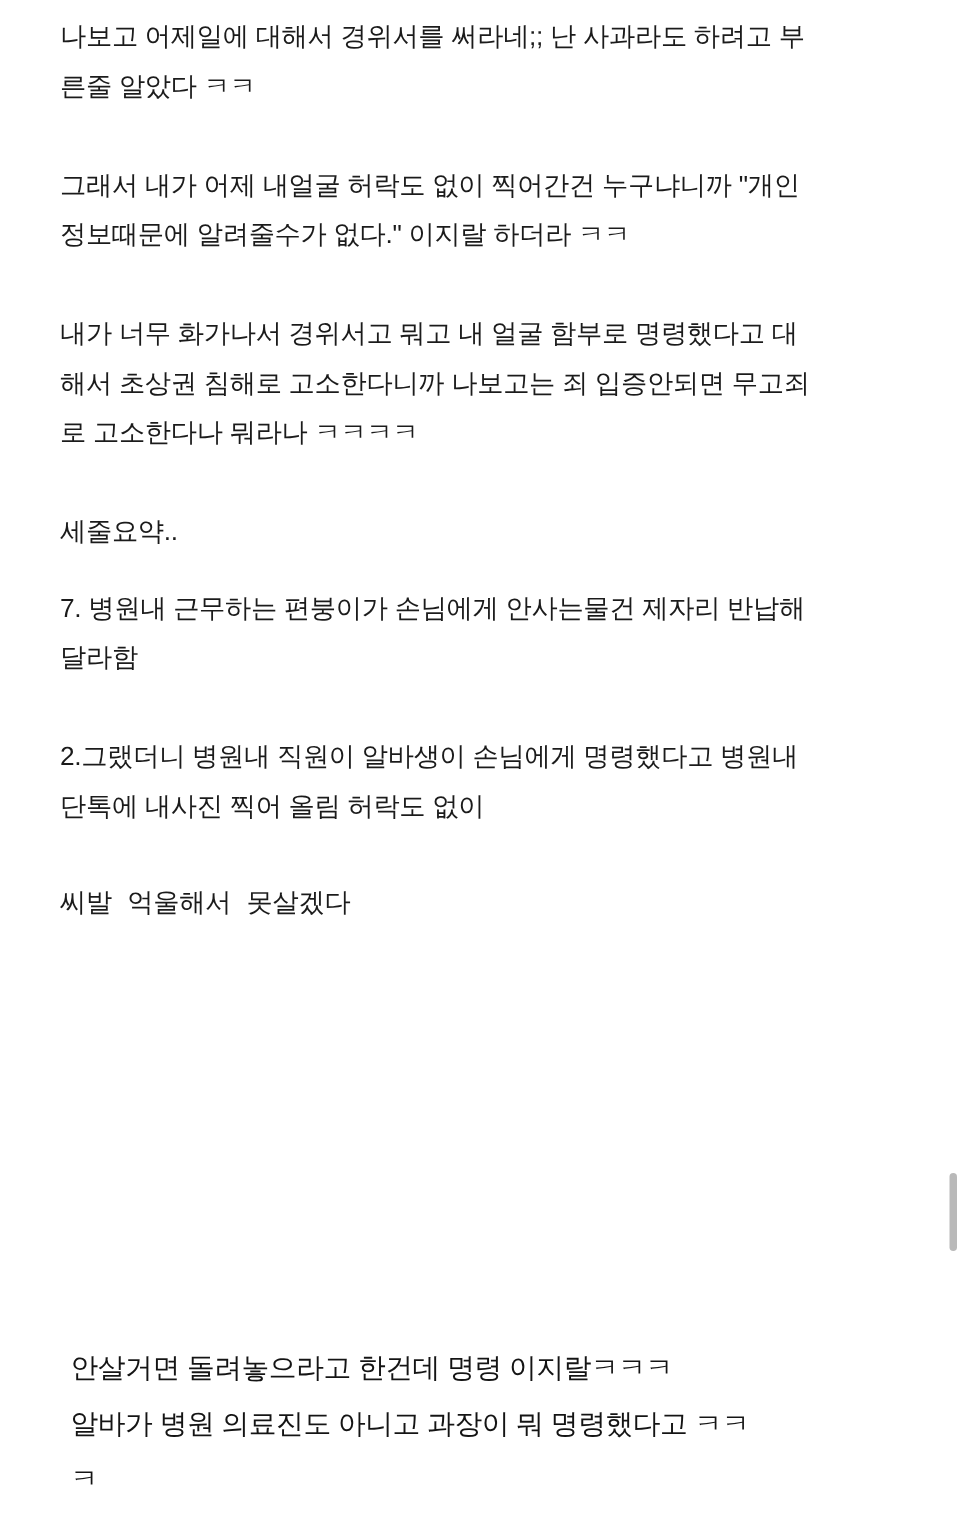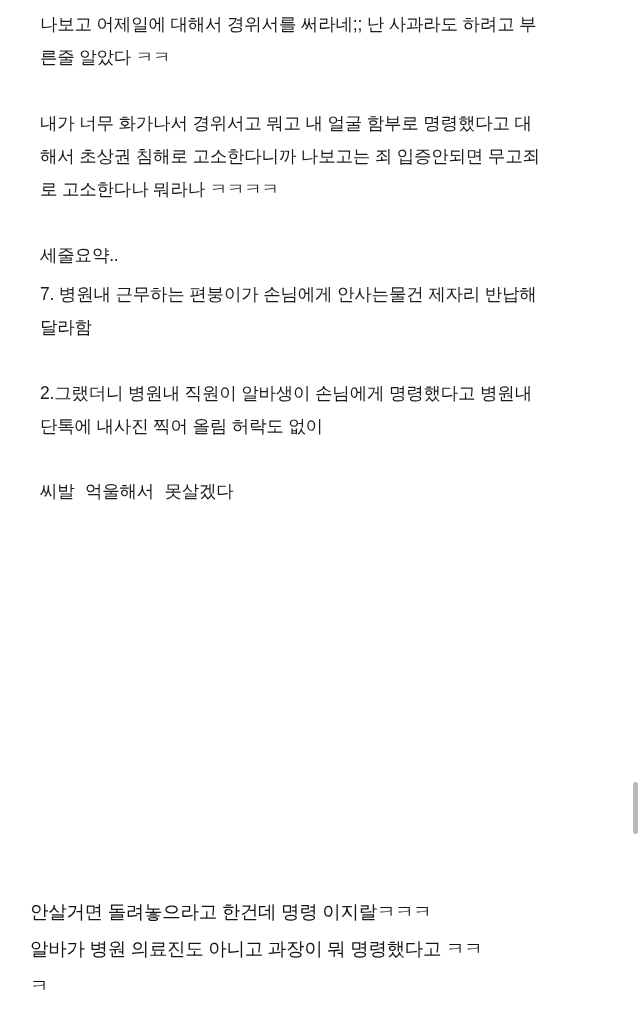--- a/index.html
+++ b/index.html
@@ -36,25 +36,25 @@
     margin: 0 0 33px 0;
     word-break: break-word;
     white-space: pre-wrap;
     color: #1b1b1b;
   }
   .para.tight {
     margin-bottom: 0;
     font-family: Liberation Mono, monospace;
   }
   .para.gap-small {
-    margin-bottom: 6px;
+    margin-bottom: 18px;
   }
   .footer-block {
     position: absolute;
-    left: 0;
+    left: 17px;
     bottom: 0;
     width: 512px;
     padding: 0 26px 10px 30px;
     box-sizing: border-box;
   }
   .footer-line {
     font-size: 18.5px;
     line-height: 37px;
     letter-spacing: -0.3px;
     color: #141414;
@@ -71,20 +71,21 @@
     background: #b9b9b9;
   }
 </style>
 </head>
 <body>
 
 <div class="page">
 
   <div class="body-block">
     <p class="para">나보고 어제일에 대해서 경위서를 써라네;; 난 사과라도 하려고 부른줄 알았다 ㅋㅋ</p>
+    <p class="para">그래서 내가 어제 내얼굴 허락도 없이 찍어간건 누구냐니까 "개인정보때문에 알려줄수가 없다." 이지랄 하더라 ㅋㅋ</p>
     <p class="para">내가 너무 화가나서 경위서고 뭐고 내 얼굴 함부로 명령했다고 대해서 초상권 침해로 고소한다니까 나보고는 죄 입증안되면 무고죄로 고소한다나 뭐라나 ㅋㅋㅋㅋ</p>
     <p class="para gap-small">세줄요약..</p>
     <p class="para">7. 병원내 근무하는 편붕이가 손님에게 안사는물건 제자리 반납해달라함</p>
     <p class="para">2.그랬더니 병원내 직원이 알바생이 손님에게 명령했다고 병원내 단톡에 내사진 찍어 올림 허락도 없이</p>
     <p class="para tight">씨발 억울해서 못살겠다</p>
   </div>
 
   <div class="scroll-indicator"></div>
 
   <div class="footer-block">

